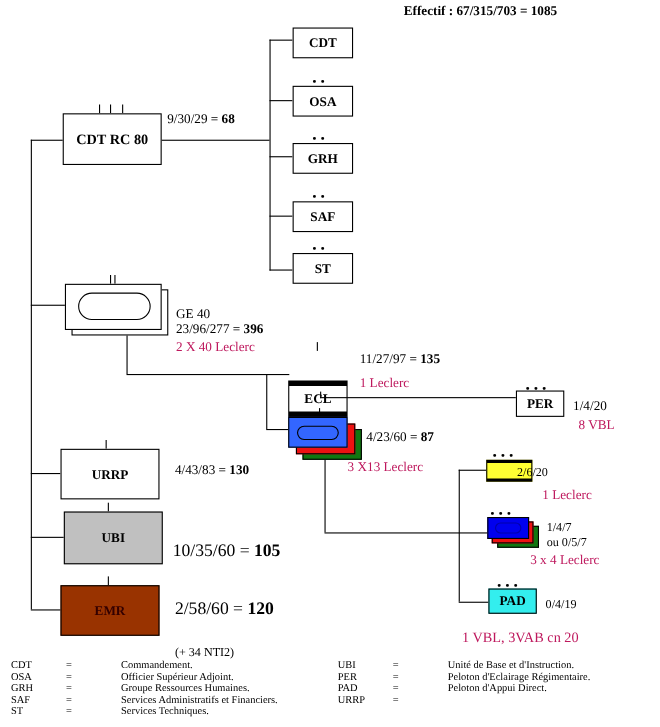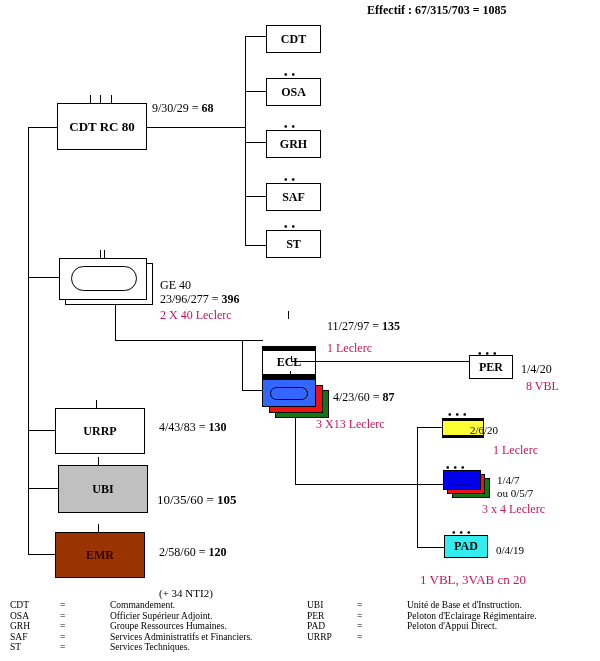--- a/index.html
+++ b/index.html
@@ -140,27 +140,27 @@
   <div class="ln v" style="left:96px;top:400px;height:8px;"></div>
   <div class="box" style="left:55px;top:408px;width:90px;height:46px;font-weight:bold;">
       <span>URRP</span>
     </div>
   <div class="txt" style="left:159px;top:420px;font-size:12px;"><span>4/43/83 = </span><span class="b">130</span></div>
 
   <div class="ln v" style="left:98px;top:457px;height:8px;"></div>
   <div class="box" style="left:58px;top:465px;width:90px;height:48px;background:#c0c0c0;">
       <span>UBI</span>
     </div>
-  <div class="txt" style="left:157px;top:492px;font-size:13px;"><span>10/35/60 = </span><span class="b">105</span></div>
+  <div class="txt" style="left:157px;top:492px;font-size:16px;"><span>10/35/60 = </span><span class="b">105</span></div>
 
   <div class="ln v" style="left:98px;top:524px;height:8px;"></div>
   <div class="box" style="left:55px;top:532px;width:90px;height:46px;background:#993300;color:#330000;">
       <span>EMR</span>
     </div>
-  <div class="txt" style="left:159px;top:545px;font-size:12px;"><span>2/58/60 = </span><span class="b">120</span></div>
+  <div class="txt" style="left:159px;top:545px;font-size:16px;"><span>2/58/60 = </span><span class="b">120</span></div>
   <div class="txt" style="left:159px;top:566px;font-size:11px;margin-top:21px;">(+ 34 NTI2)</div>
 
   <div class="legend" style="left:10px;top:600px;">
     <div class="row">
         <span class="abbr">CDT</span>
         <span class="eq">=</span>
         <span>Commandement.</span>
       </div>
     <div class="row">
         <span class="abbr">OSA</span>

